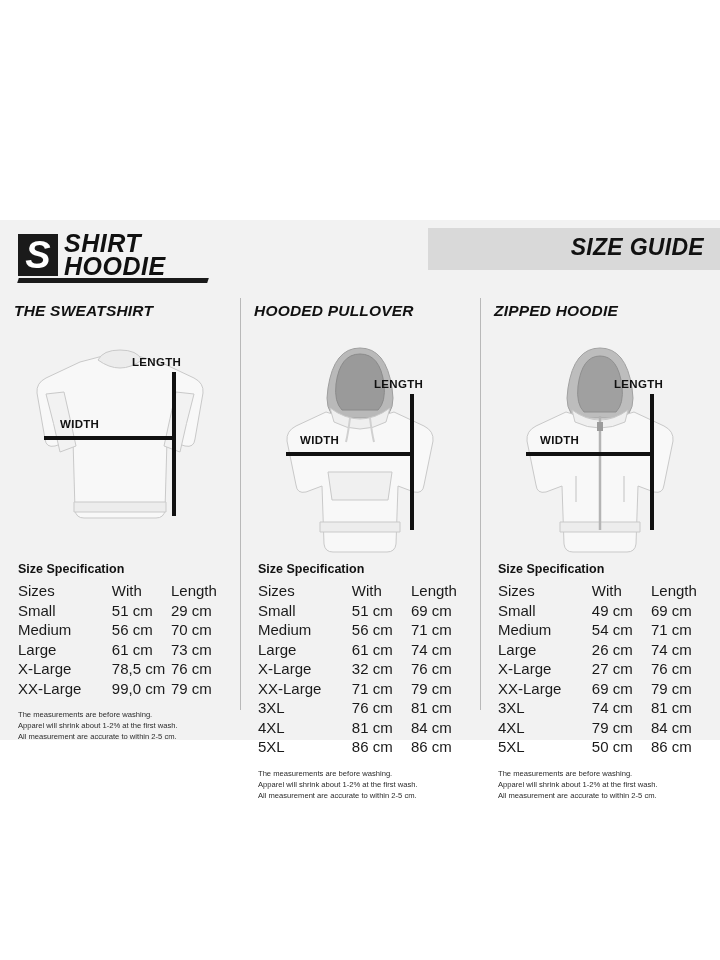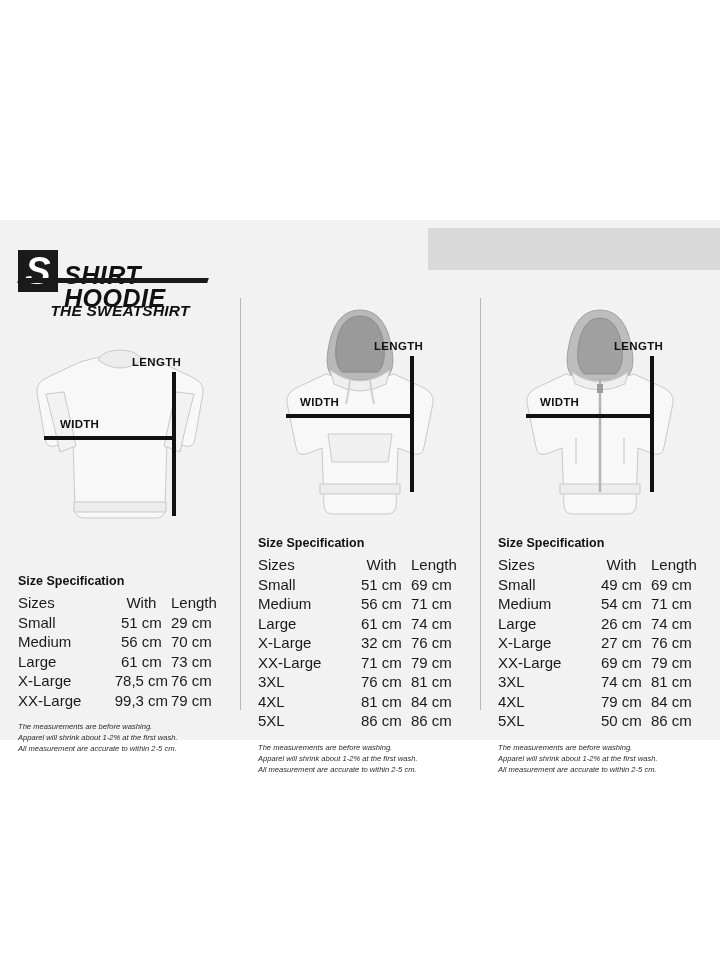--- a/index.html
+++ b/index.html
@@ -53,21 +53,20 @@
     font-size: 38px;
     line-height: 42px;
     text-align: center;
   }
   .logo-text {
     font-style: italic;
     font-weight: bold;
     line-height: 0.92;
     color: #111111;
     letter-spacing: 0.5px;
-    margin-top: 32px;
   }
   .logo-text .l1 { font-size: 25px; display: block; }
   .logo-text .l2 { font-size: 25px; display: block; }
   .logo-underline {
     position: absolute;
     left: 18px;
     top: 58px;
     width: 190px;
     height: 5px;
     background: #1a1a1a;
@@ -113,42 +112,42 @@
     top: 10px;
     bottom: 28px;
     width: 1px;
     background: #b9b9b9;
   }
   .col-title {
     font-size: 15.5px;
     font-weight: bold;
     font-style: italic;
     color: #111111;
-    text-align: center;
+    text-align: left;
     margin: 14px 0 6px 0;
     letter-spacing: 0.2px;
   }
   
   .art {
     position: relative;
     height: 230px;
     margin: 0 auto;
     width: 212px;
   }
   .art svg { display: block; }
   .lbl {
     position: absolute;
     font-size: 11.5px;
     font-weight: bold;
     color: #111111;
     letter-spacing: 0.3px;
   }
   
   .spec {
-    margin-top: 18px;
+    margin-top: 6px;
     padding: 0 4px;
   }
   .spec h4 {
     margin: 0 0 6px 0;
     font-size: 12.5px;
     font-weight: bold;
     color: #111111;
   }
   table.sizes {
     border-collapse: collapse;
@@ -156,46 +155,47 @@
     color: #1a1a1a;
     width: 100%;
   }
   table.sizes td, table.sizes th {
     text-align: left;
     padding: 0 0 2.5px 0;
     font-weight: normal;
   }
   table.sizes th { font-weight: normal; }
   table.sizes td:nth-child(1), table.sizes th:nth-child(1) { width: 46%; }
-  table.sizes td:nth-child(2), table.sizes th:nth-child(2) { width: 29%; text-align: center; }
+  table.sizes td:nth-child(2), table.sizes th:nth-child(2) { width: 29%; }
   .notes {
     margin-top: 10px;
     font-size: 7.6px;
     line-height: 1.45;
     color: #2b2b2b;
   }
-  .notes div { white-space: nowrap; font-style: italic; }
+  .notes div { white-space: nowrap; }
 </style>
 </head>
 <body>
 
 <div class="page">
 
   <div class="header">
     <div class="logo-wrap">
       <div class="logo-mark">
         <span class="s">S</span>
       </div>
       <div class="logo-text">
         <span class="l1">SHIRT</span>
         <span class="l2">HOODIE</span>
       </div>
     </div>
     <div class="logo-underline"></div>
     <div class="size-guide-band"></div>
+    <div class="size-guide-title">SIZE GUIDE</div>
   </div>
 
   <div class="columns">
 
     <div class="col">
       <div class="col-title">THE SWEATSHIRT</div>
 
       <div class="art">
         <svg width="212" height="205" viewBox="0 0 212 205">
           <g stroke="#c9c9c9" stroke-width="1" fill="#f8f8f8">
@@ -246,34 +246,35 @@
               <td>61 cm</td>
               <td>73 cm</td>
             </tr>
             <tr>
               <td>X-Large</td>
               <td>78,5 cm</td>
               <td>76 cm</td>
             </tr>
             <tr>
               <td>XX-Large</td>
-              <td>99,3 cm</td>
+              <td>99,0 cm</td>
               <td>79 cm</td>
             </tr>
           </tbody>
         </table>
         <div class="notes">
           <div>The measurements are before washing.</div>
           <div>Apparel will shrink about 1-2% at the first wash.</div>
           <div>All measurement are accurate to within 2-5 cm.</div>
         </div>
       </div>
     </div>
 
     <div class="col divided">
+      <div class="col-title">HOODED PULLOVER</div>
 
       <div class="art">
         <svg width="212" height="230" viewBox="0 0 212 230">
           <g stroke="#c9c9c9" stroke-width="1" fill="#f8f8f8">
 
             <path d="M74 62 q6 -40 32 -40 q26 0 32 40 q4 22 -8 30 l-48 0 q-12 -8 -8 -30 z" fill="#b9b9b9" stroke="#9f9f9f"></path>
 
             <path d="M82 58 q4 -30 24 -30 q20 0 24 30 q2 18 -6 26 l-36 0 q-8 -8 -6 -26 z" fill="#9a9a9a" stroke="#8a8a8a"></path>
 
             <path d="M72 86 q34 14 68 0 l30 14 q10 5 9 15 l-9 44 q-1 9 -10 7 l-16 -6 l-2 58 q-1 8 -9 8 l-54 0 q-8 0 -9 -8 l-2 -58 l-16 6 q-9 2 -10 -7 l-9 -44 q-1 -10 9 -15 z"></path>
@@ -353,20 +354,21 @@
         </table>
         <div class="notes">
           <div>The measurements are before washing.</div>
           <div>Apparel will shrink about 1-2% at the first wash.</div>
           <div>All measurement are accurate to within 2-5 cm.</div>
         </div>
       </div>
     </div>
 
     <div class="col divided">
+      <div class="col-title">ZIPPED HOODIE</div>
 
       <div class="art">
         <svg width="212" height="230" viewBox="0 0 212 230">
           <g stroke="#c9c9c9" stroke-width="1" fill="#f8f8f8">
 
             <path d="M74 62 q6 -40 32 -40 q26 0 32 40 q4 22 -8 30 l-48 0 q-12 -8 -8 -30 z" fill="#bdbdbd" stroke="#a2a2a2"></path>
             <path d="M84 60 q4 -30 22 -30 q18 0 22 30 q2 18 -6 26 l-32 0 q-8 -8 -6 -26 z" fill="#a0a0a0" stroke="#8f8f8f"></path>
 
             <path d="M72 86 q34 14 68 0 l30 14 q10 5 9 15 l-9 44 q-1 9 -10 7 l-16 -6 l-2 58 q-1 8 -9 8 l-54 0 q-8 0 -9 -8 l-2 -58 l-16 6 q-9 2 -10 -7 l-9 -44 q-1 -10 9 -15 z"></path>
 

